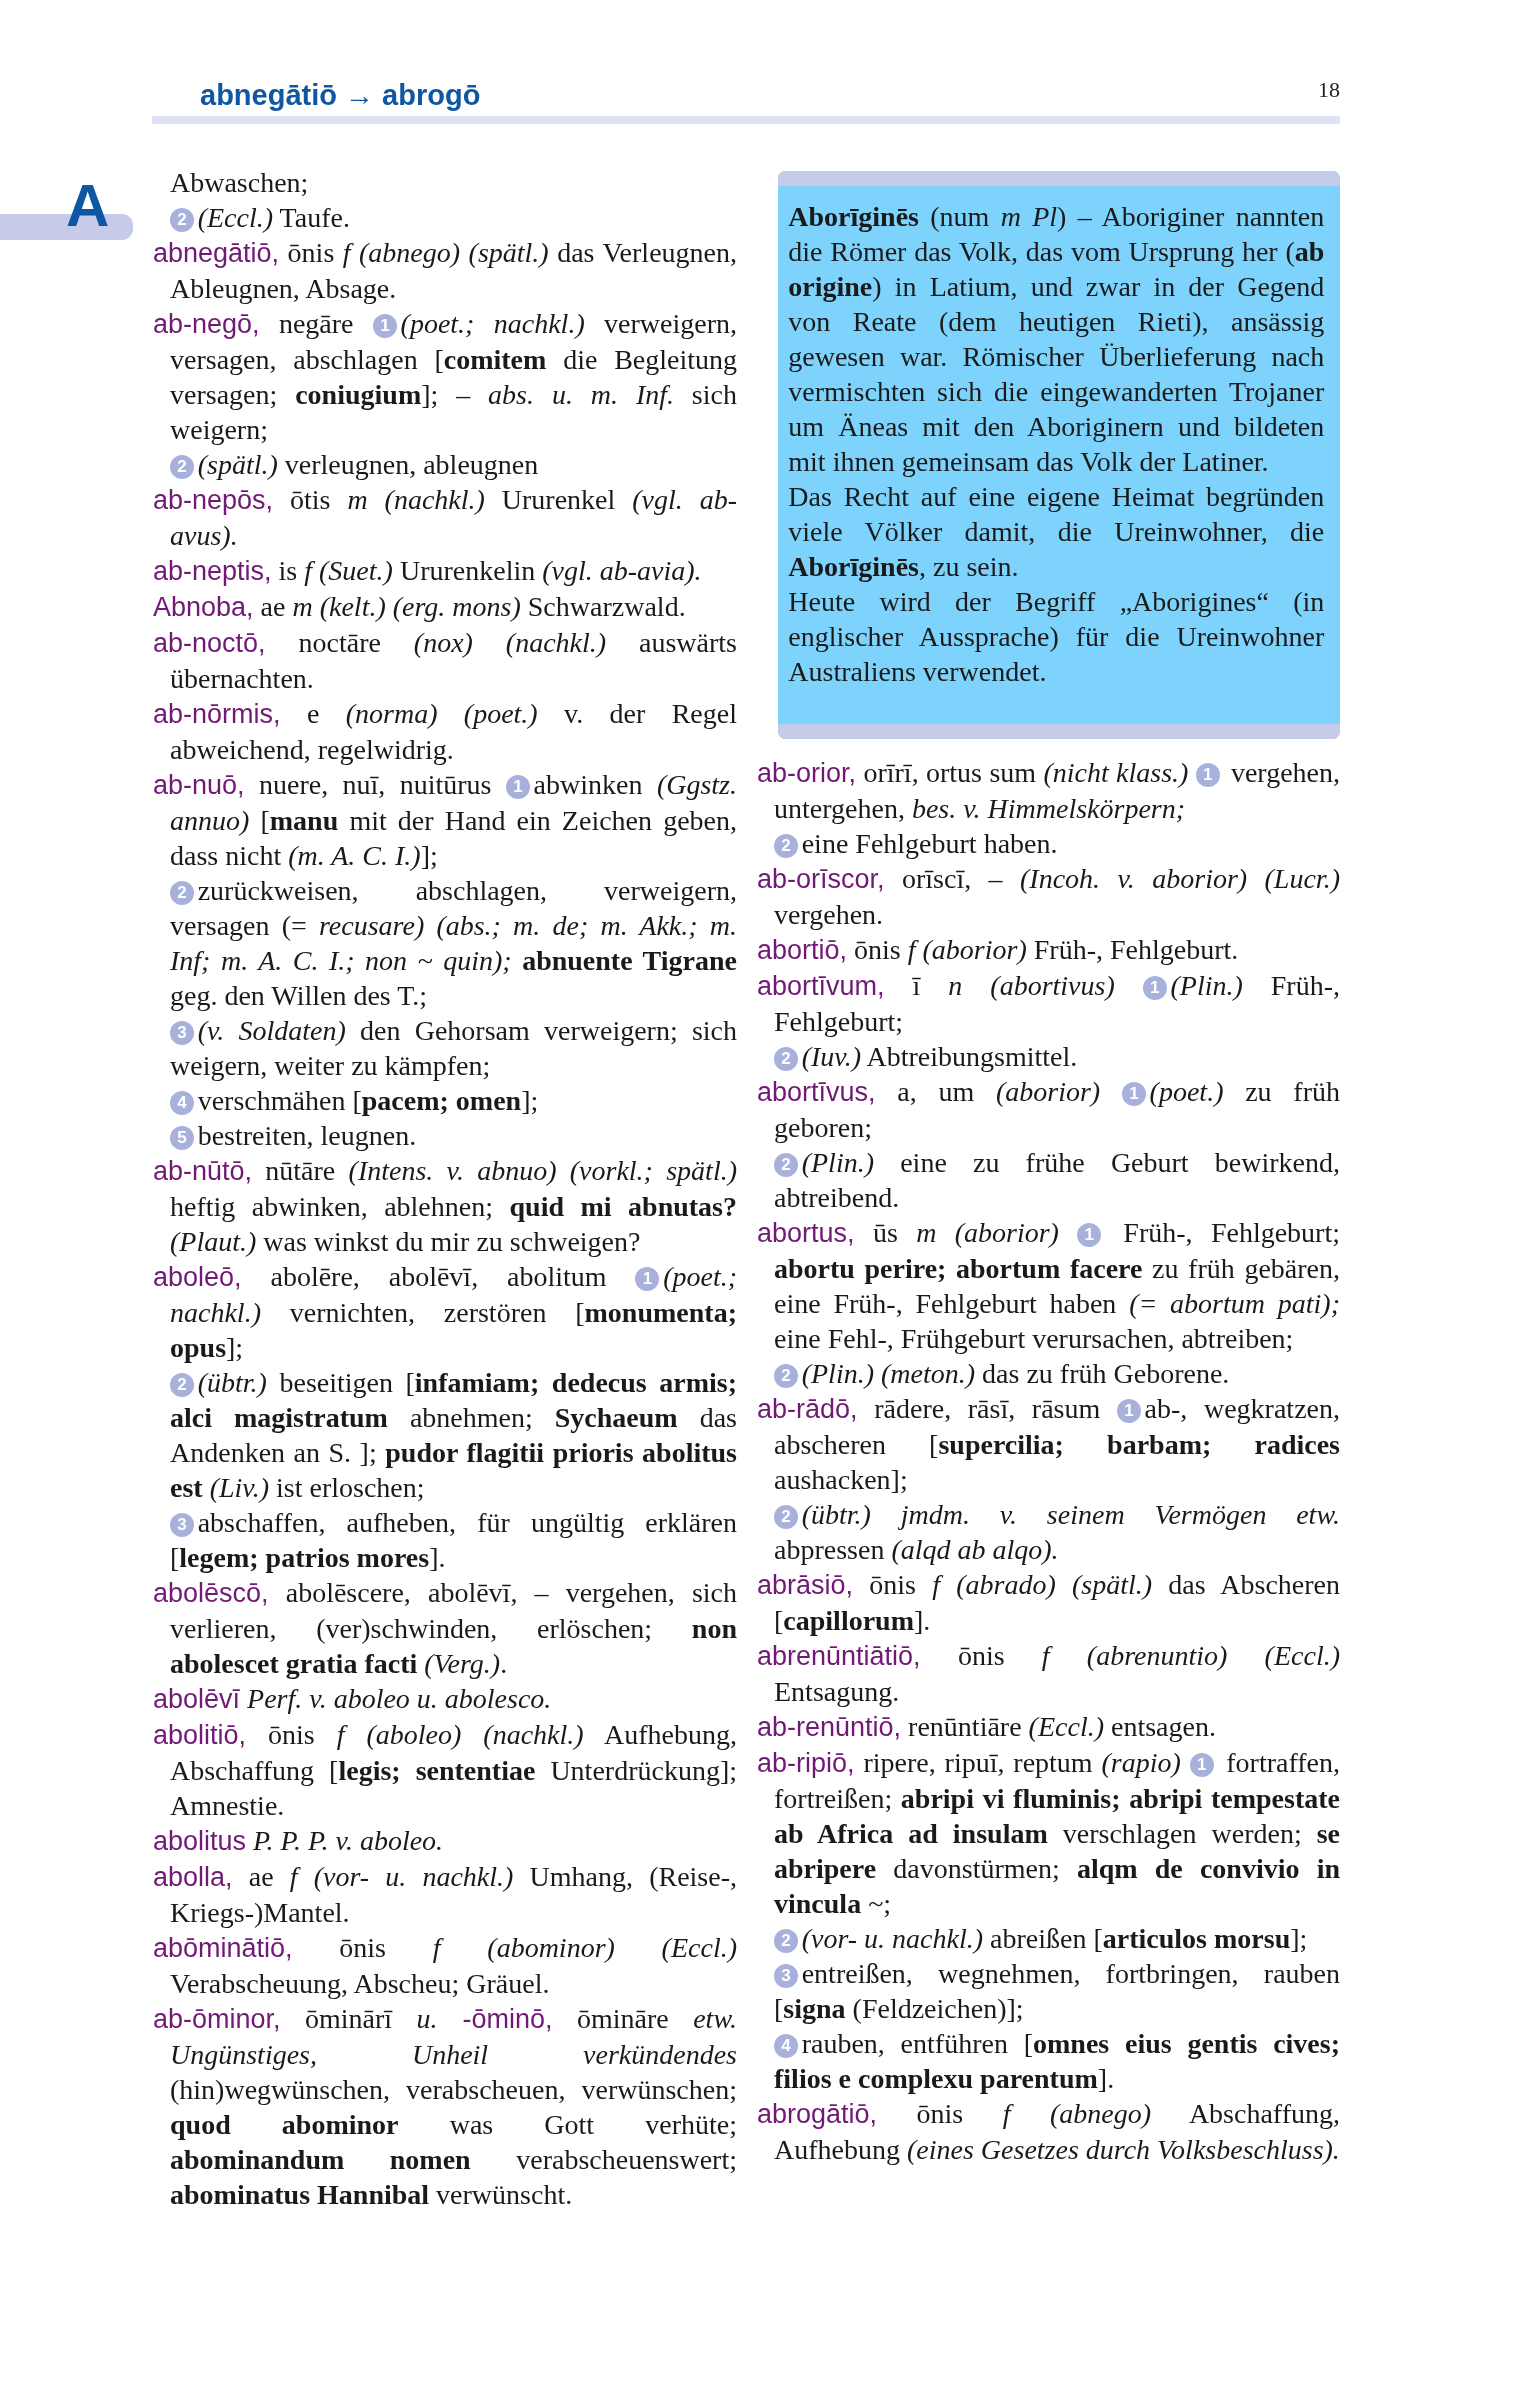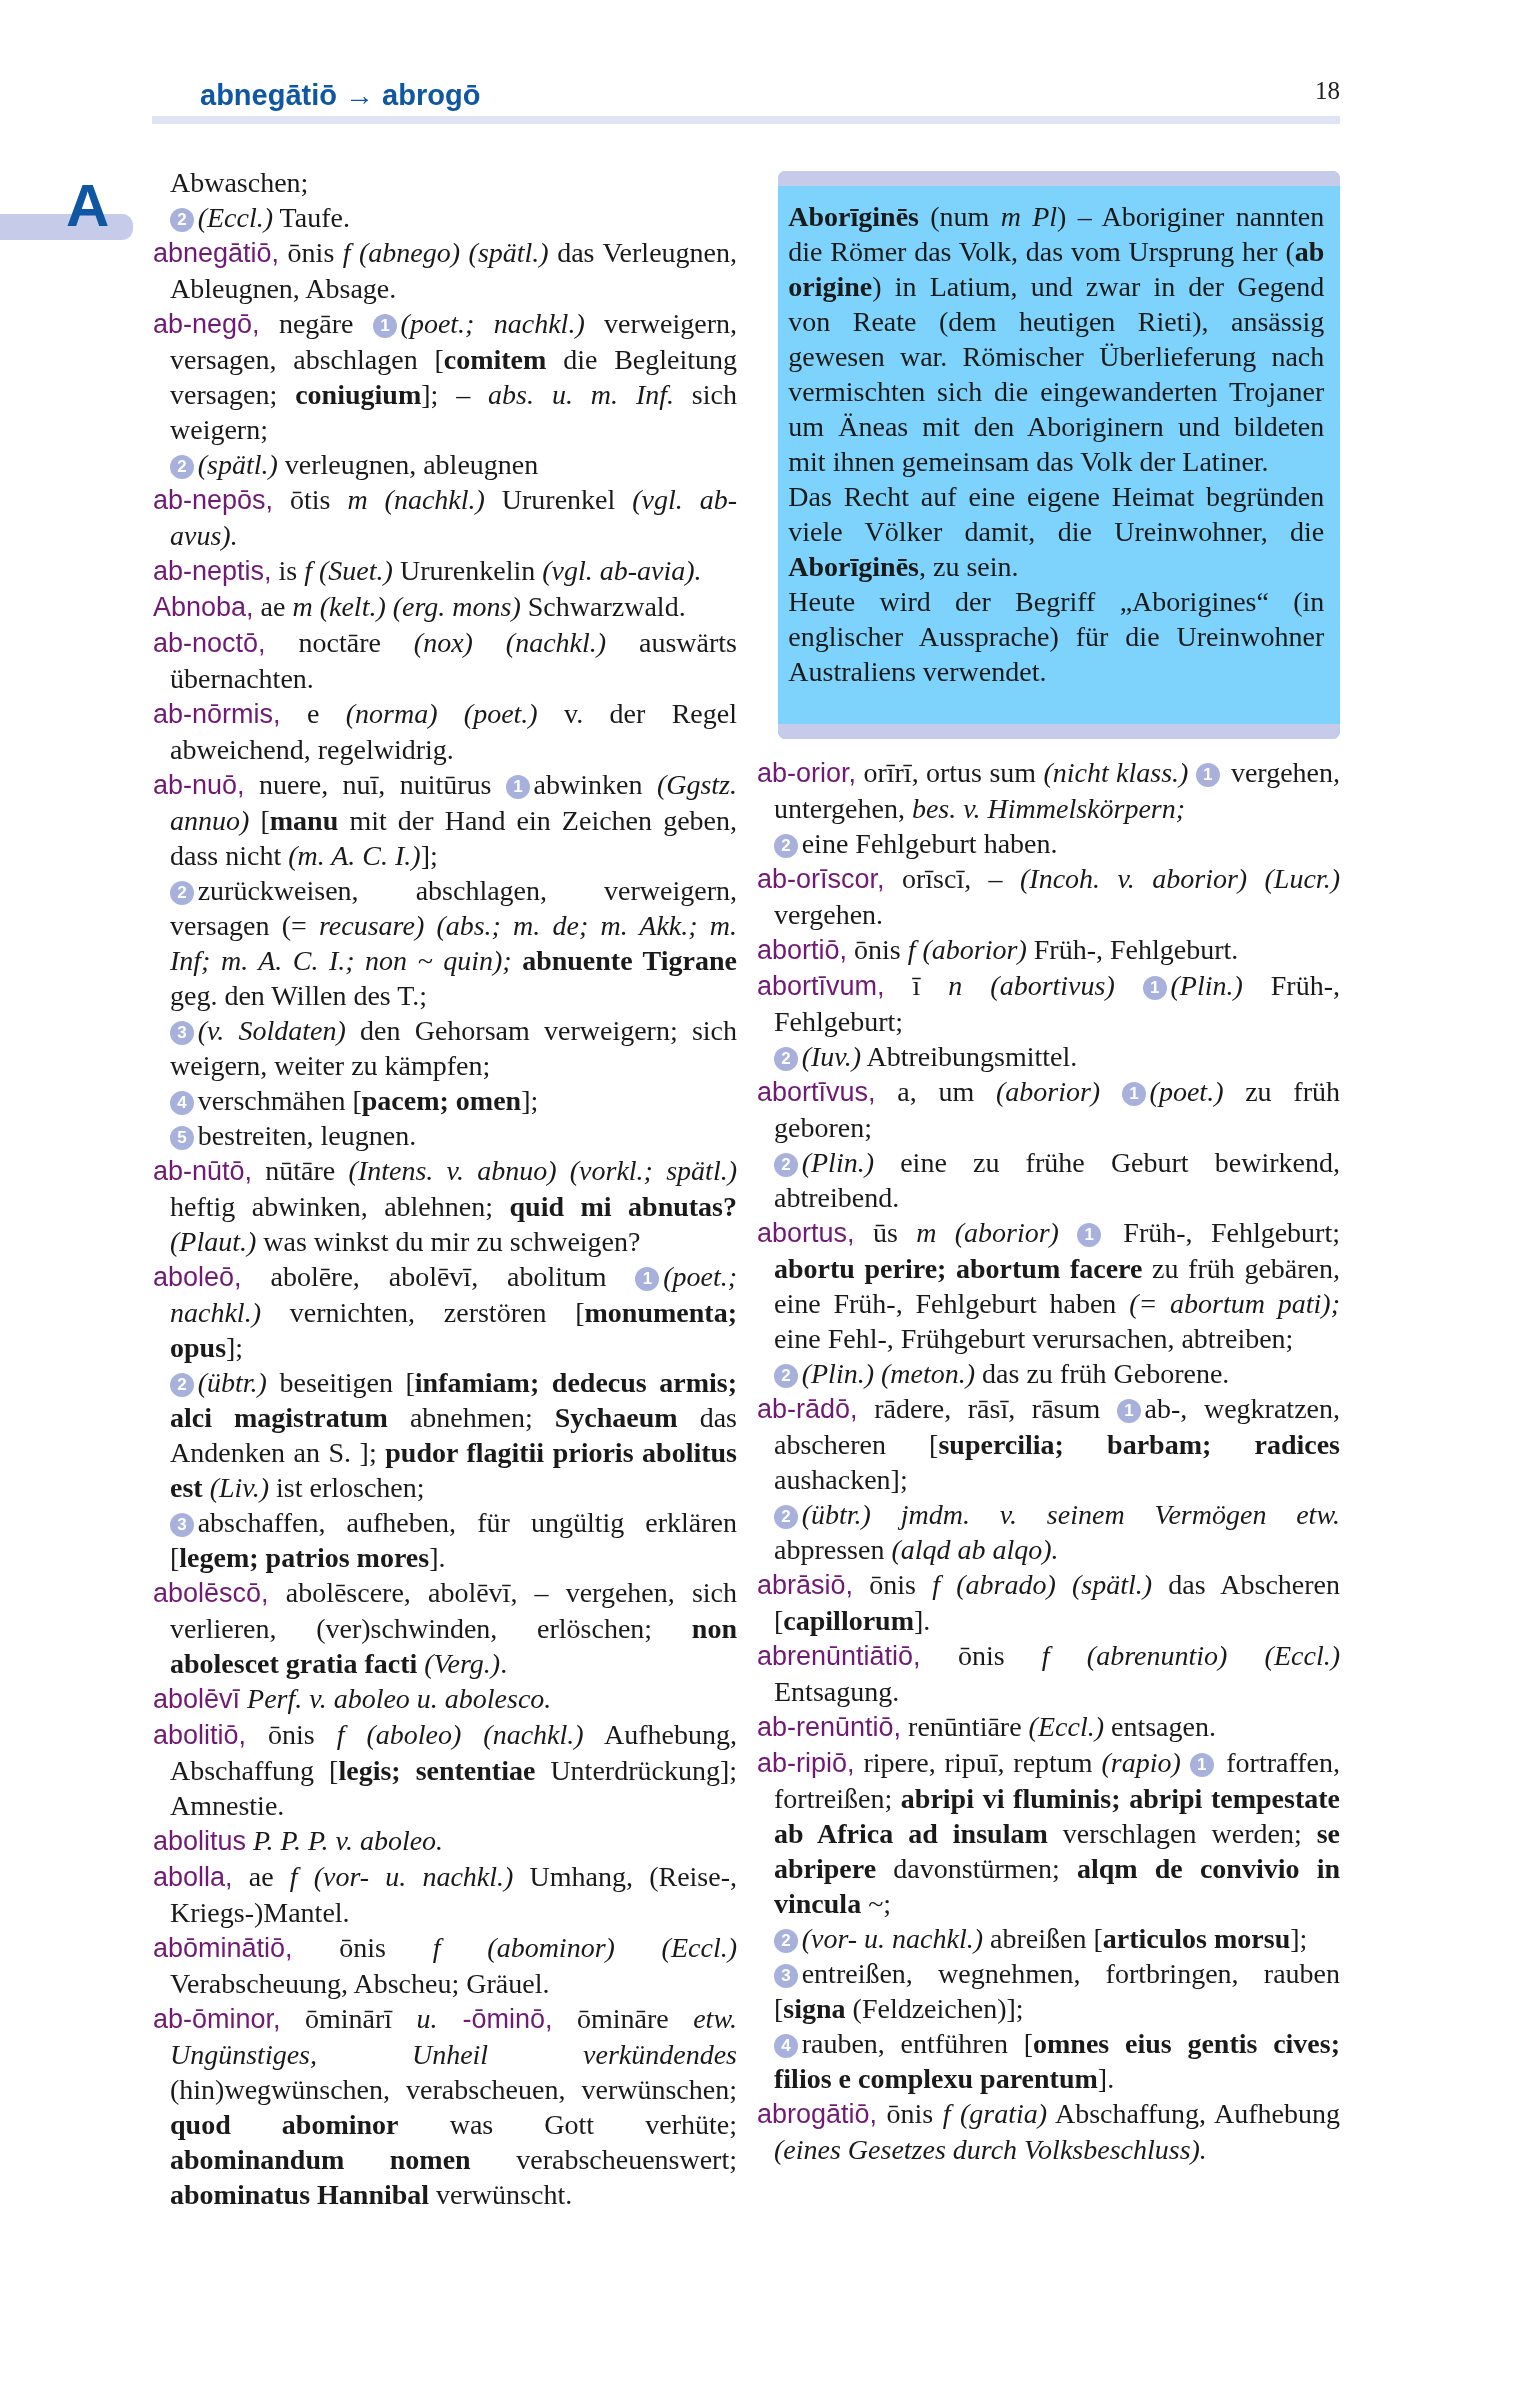--- a/index.html
+++ b/index.html
@@ -1,21 +1,21 @@
 <!DOCTYPE html>
 <html style="font-size:15px"><head>
 <meta charset="utf-8">
 <style>
   html, body { margin: 0; padding: 0; background: #ffffff; }
   body { width: 1517px; height: 2401px; position: relative; overflow: hidden;
          font-family: "Liberation Serif", "DejaVu Serif", serif; color: #1a1a1a; }
   .header { position: absolute; left: 152px; top: 75px; width: 1188px; height: 37px; }
   .header-title { position: absolute; left: 0; top: 3.7px; font-family: "Liberation Sans", "DejaVu Sans", sans-serif;
                   font-weight: bold; font-size: 29px; color: #0f56a3; margin-left: 48px; }
-  .header-page { position: absolute; right: 0; top: 1.9px; font-size: 25px; color: #222; }
+  .header-page { position: absolute; right: 0; top: 1.9px; font-size: 22px; color: #222; }
   .header-rule { position: absolute; left: 152px; top: 116px; width: 1188px; height: 8.4px; background: #dfe3f4; }
   .letter-tab { position: absolute; left: 0; top: 214px; width: 133px; height: 26px; background: #c5cbe8; border-radius: 0 11.2px 11.2px 0; }
   .letter { position: absolute; left: 66px; top: 176px; font-family: "Liberation Sans", "DejaVu Sans", sans-serif;
             font-weight: bold; font-size: 60px; color: #0f56a3; line-height: 1; }
   .col { position: absolute; font-size: 28px; line-height: 35px; text-align: justify; }
   .col-left { left: 153px; top: 165px; width: 584px; }
   .col-right { left: 757px; top: 755px; width: 583px; }
   .entry { margin: 0; padding-left: 17px; text-indent: -17px; }
   .sub { padding-left: 17px; margin: 0; }
   .hw { font-family: "Liberation Sans", "DejaVu Sans", sans-serif; font-weight: normal; color: #701a75; font-size: 27px; }
@@ -181,17 +181,17 @@
   </p>
 
   <p class="entry">
     <span class="hw">ab-ripiō,</span><span> ripere, ripuī, reptum </span><span class="i">(rapio)</span> <span class="num">1</span><span> fortraffen, fortreißen; </span><span class="b">abripi vi fluminis; abripi tempestate ab Africa ad insulam</span><span> verschlagen werden; </span><span class="b">se abripere</span><span> davonstürmen; </span><span class="b">alqm de convivio in vincula</span><span> ~;</span>
   </p>
   <p class="sub"><span class="num">2</span><span class="i">(vor- u. nachkl.)</span><span> abreißen [</span><span class="b">articulos morsu</span><span>];</span></p>
   <p class="sub"><span class="num">3</span><span>entreißen, wegnehmen, fortbringen, rauben [</span><span class="b">signa</span><span> (Feldzeichen)];</span></p>
   <p class="sub"><span class="num">4</span><span>rauben, entführen [</span><span class="b">omnes eius gentis cives; filios e complexu parentum</span><span>].</span></p>
 
   <p class="entry">
-    <span class="hw">abrogātiō,</span><span> ōnis </span><span class="i">f (gratia)</span><span> Abschaffung, Aufhebung </span><span class="i">(eines Gesetzes durch Volksbeschluss).</span>
+    <span class="hw">abrogātiō,</span><span> ōnis </span><span class="i">f (abnego)</span><span> Abschaffung, Aufhebung </span><span class="i">(eines Gesetzes durch Volksbeschluss).</span>
   </p>
 
 </div>
 
 
 </body></html>

